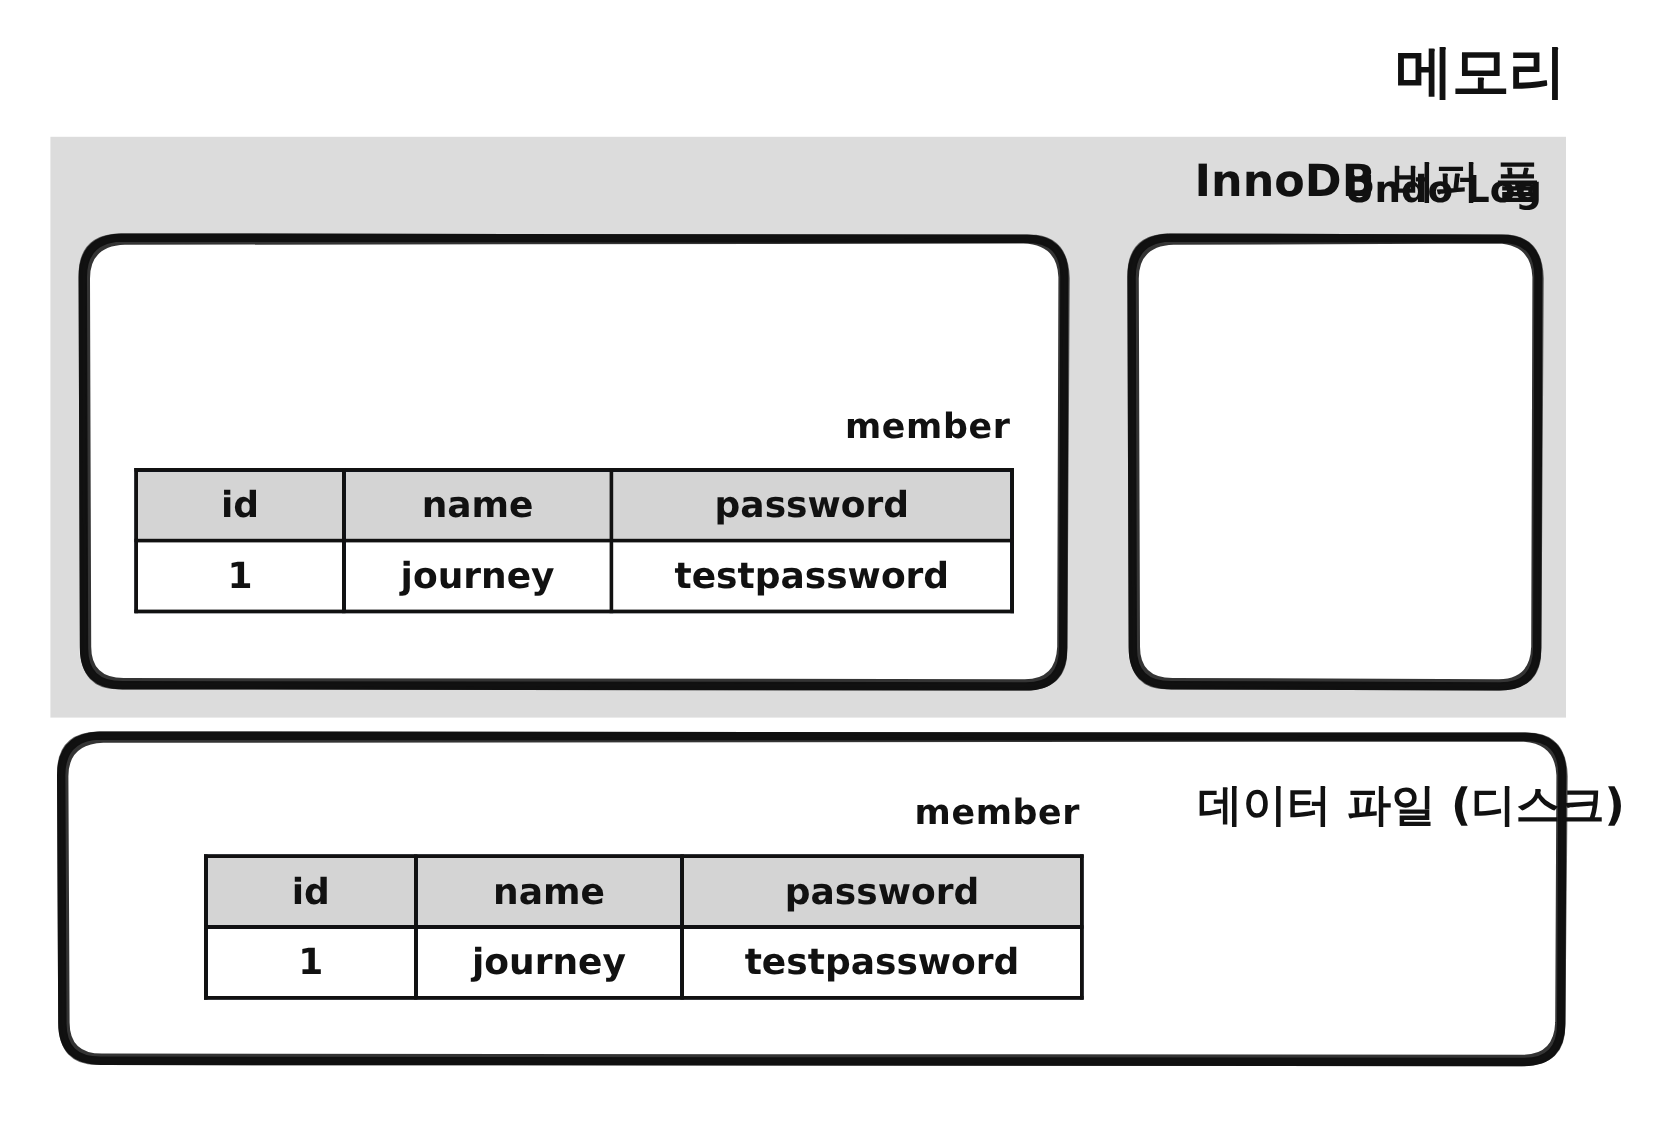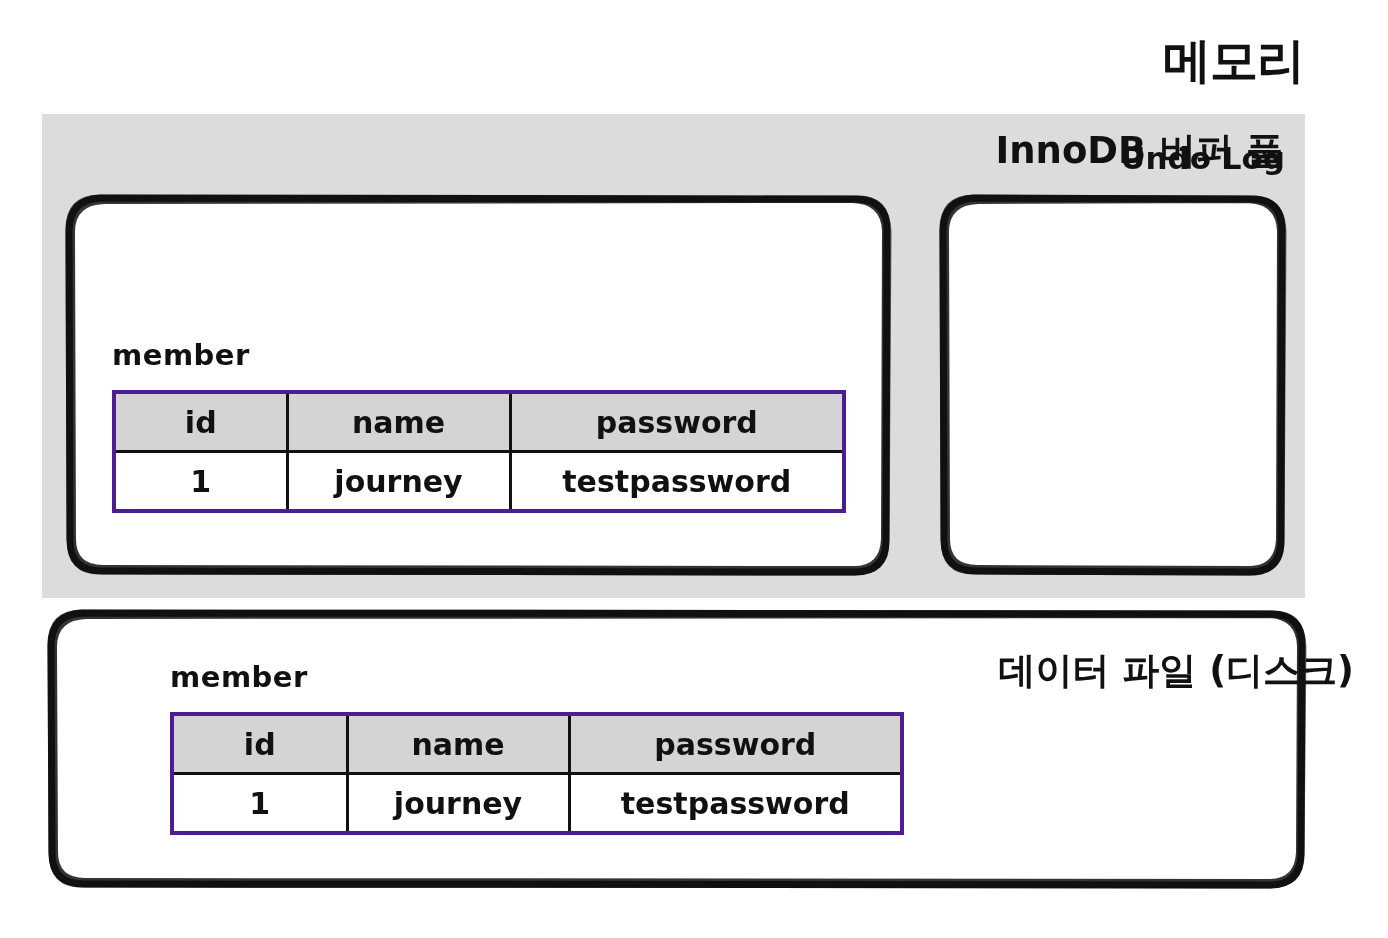--- a/index.html
+++ b/index.html
@@ -117,31 +117,31 @@
     font-weight: 700;
     color: #111111;
     white-space: nowrap;
   }
 
   
   .table-block {
     position: absolute;
   }
   .table-caption {
-    text-align: left;
+    text-align: right;
     font-size: 29px;
     font-weight: 700;
     color: #111111;
     margin-bottom: 18px;
     letter-spacing: 0.5px;
   }
   table.data-table {
     border-collapse: collapse;
     table-layout: fixed;
-    border: 4px solid #4c1d95;
+    border: 1px solid #4c1d95;
     background: #0f172a;
   }
   table.data-table th,
   table.data-table td {
     border: 3px solid #111111;
     text-align: center;
     font-size: 30px;
     font-weight: 700;
     color: #111111;
     height: 52px;

